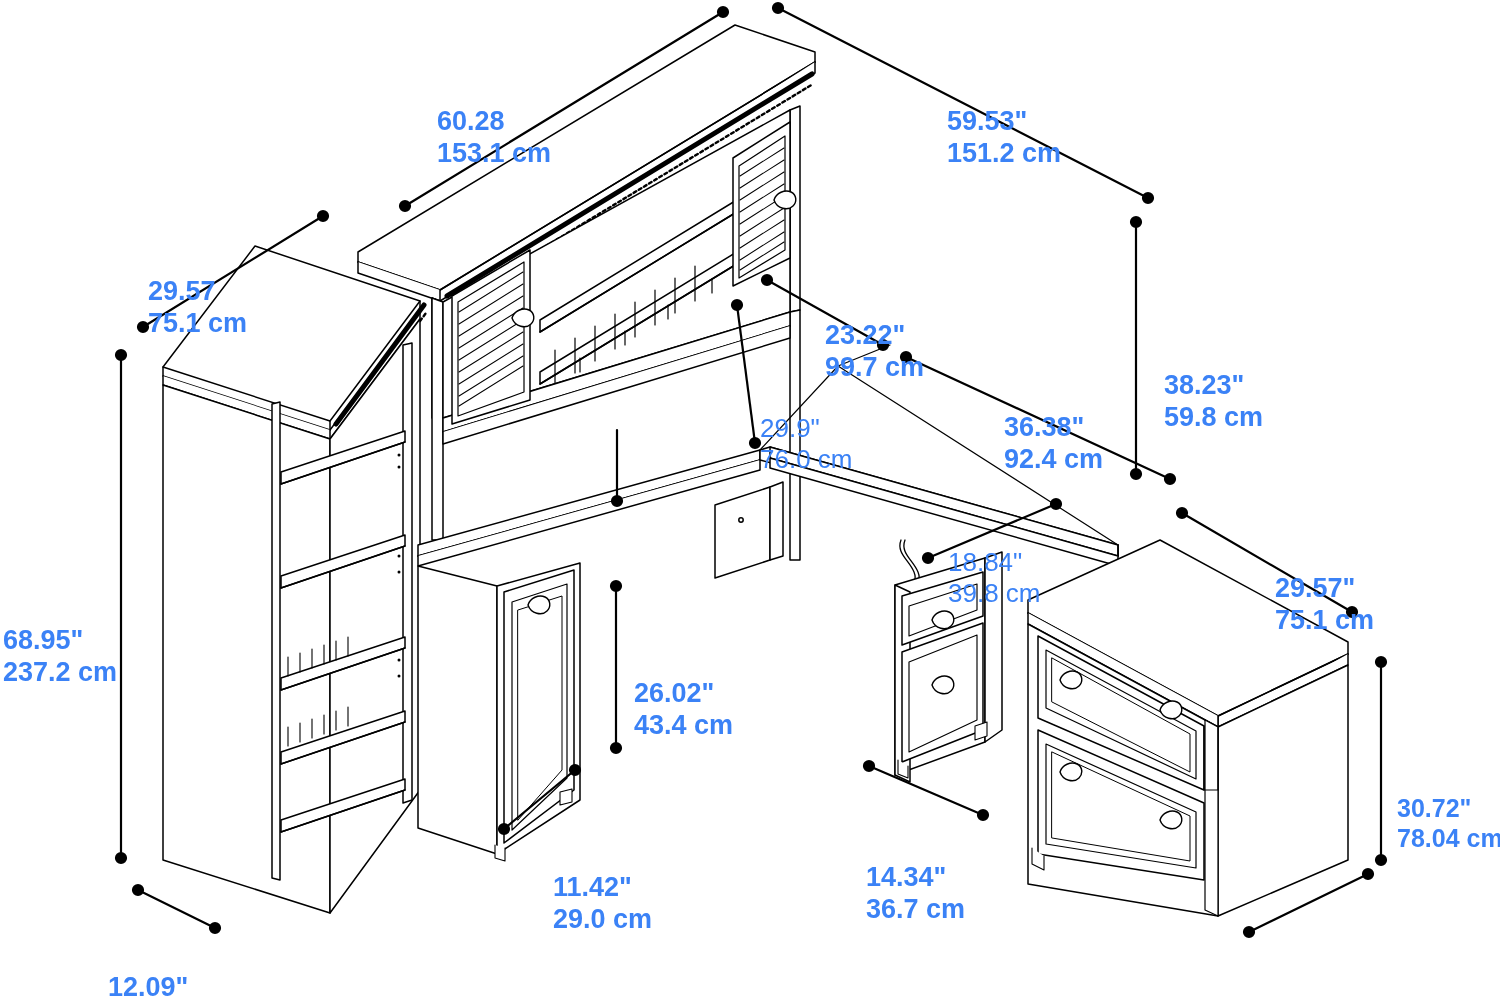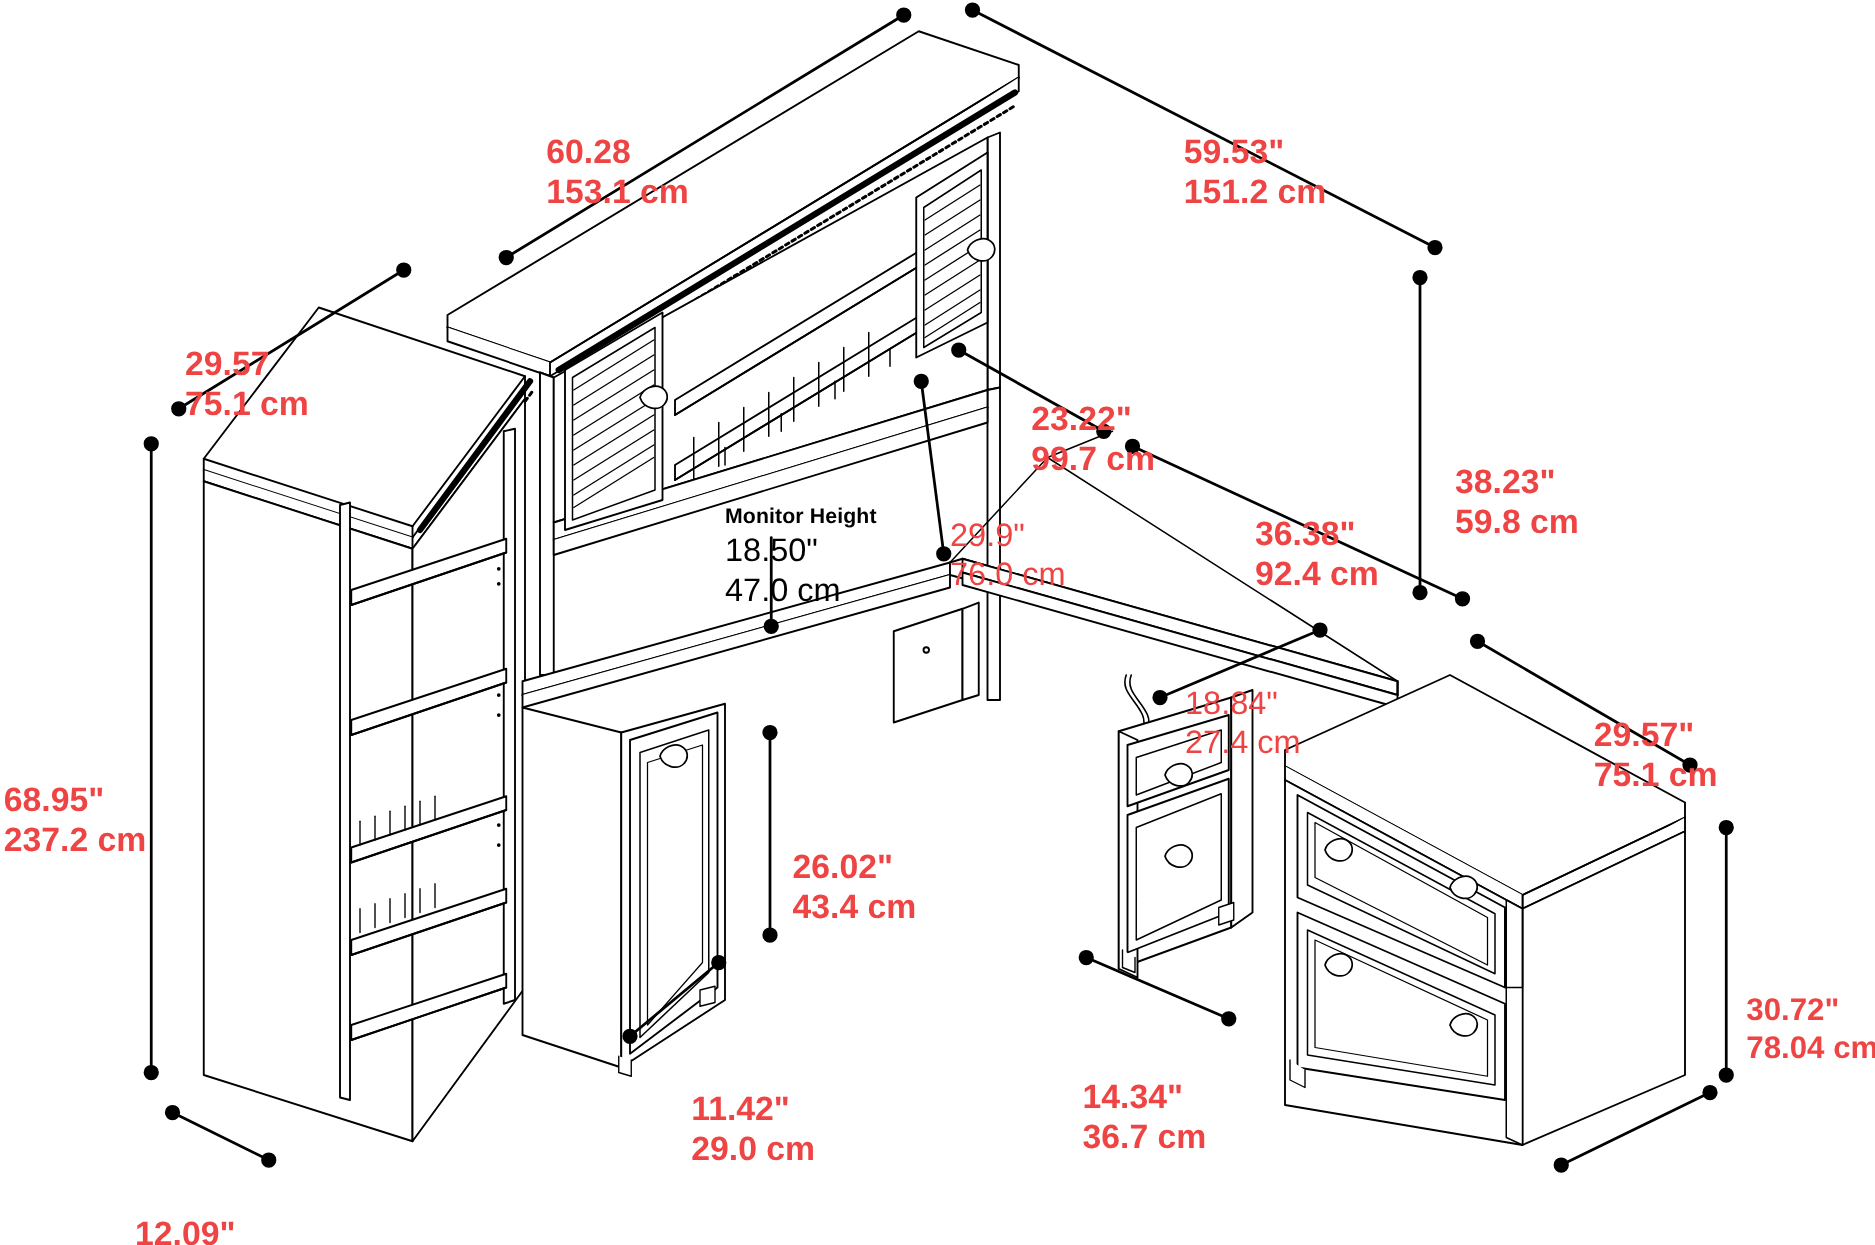--- a/index.html
+++ b/index.html
@@ -1,19 +1,19 @@
 <!DOCTYPE html>
 <html><head>
 <meta charset="utf-8">
 <style>
   html,body{margin:0;padding:0;background:#ffffff;}
   body{font-family:"Liberation Sans", sans-serif;}
   #stage{position:relative;width:1500px;height:996px;background:#ffffff;overflow:hidden;}
   #stage svg{position:absolute;left:0;top:0;}
-  .dimlabel{position:absolute;color:#ef4444;line-height:1.18;white-space:pre;}
+  .dimlabel{position:absolute;color:#3b82f6;line-height:1.18;white-space:pre;}
   .dimlabel .l1,.dimlabel .l2{display:block;}
   .bold{font-weight:bold;}
   .reg{font-weight:normal;}
   .s28{font-size:27px;}
   .s26{font-size:26px;}
   .s25{font-size:25px;}
   .s17{font-size:17px;font-weight:bold;letter-spacing:.1px;}
   .caption{position:absolute;color:#000;line-height:1.2;}
 </style>
 </head>
@@ -344,21 +344,21 @@
   <div class="dimlabel s28 bold" style="left:1004px;top:348px;">
     <span class="l1">36.38"</span><span class="l2">92.4 cm</span>
   </div>
   <div class="dimlabel s26 reg" style="left:760px;top:352px;">
     <span class="l1">29.9"</span><span class="l2">76.0 cm</span>
   </div>
   <div class="dimlabel s28 bold" style="left:3px;top:561px;">
     <span class="l1">68.95"</span><span class="l2">237.2 cm</span>
   </div>
   <div class="dimlabel s26 reg" style="left:948px;top:486px;">
-    <span class="l1">18.84"</span><span class="l2">27.4 cm</span>
+    <span class="l1">18.84"</span><span class="l2">39.8 cm</span>
   </div>
   <div class="dimlabel s28 bold" style="left:1275px;top:509px;">
     <span class="l1">29.57"</span><span class="l2">75.1 cm</span>
   </div>
   <div class="dimlabel s28 bold" style="left:634px;top:614px;">
     <span class="l1">26.02"</span><span class="l2">43.4 cm</span>
   </div>
   <div class="dimlabel s25 bold" style="left:1397px;top:735px;">
     <span class="l1">30.72"</span><span class="l2">78.04 cm</span>
   </div>
@@ -368,19 +368,14 @@
   <div class="dimlabel s28 bold" style="left:866px;top:798px;">
     <span class="l1">14.34"</span><span class="l2">36.7 cm</span>
   </div>
   <div class="dimlabel s28 bold" style="left:108px;top:908px;">
     <span class="l1">12.09"</span>
   </div>
   <div class="dimlabel s28 bold" style="left:1282px;top:938px;">
     
   </div>
 
-  <div class="caption" style="left:580px;top:403px;">
-    <div class="s17">Monitor Height</div>
-    <div class="s26 reg" style="margin-top:2px;">18.50"</div>
-    <div class="s26 reg">47.0 cm</div>
-  </div>
 
 </div>
 
 </body></html>

